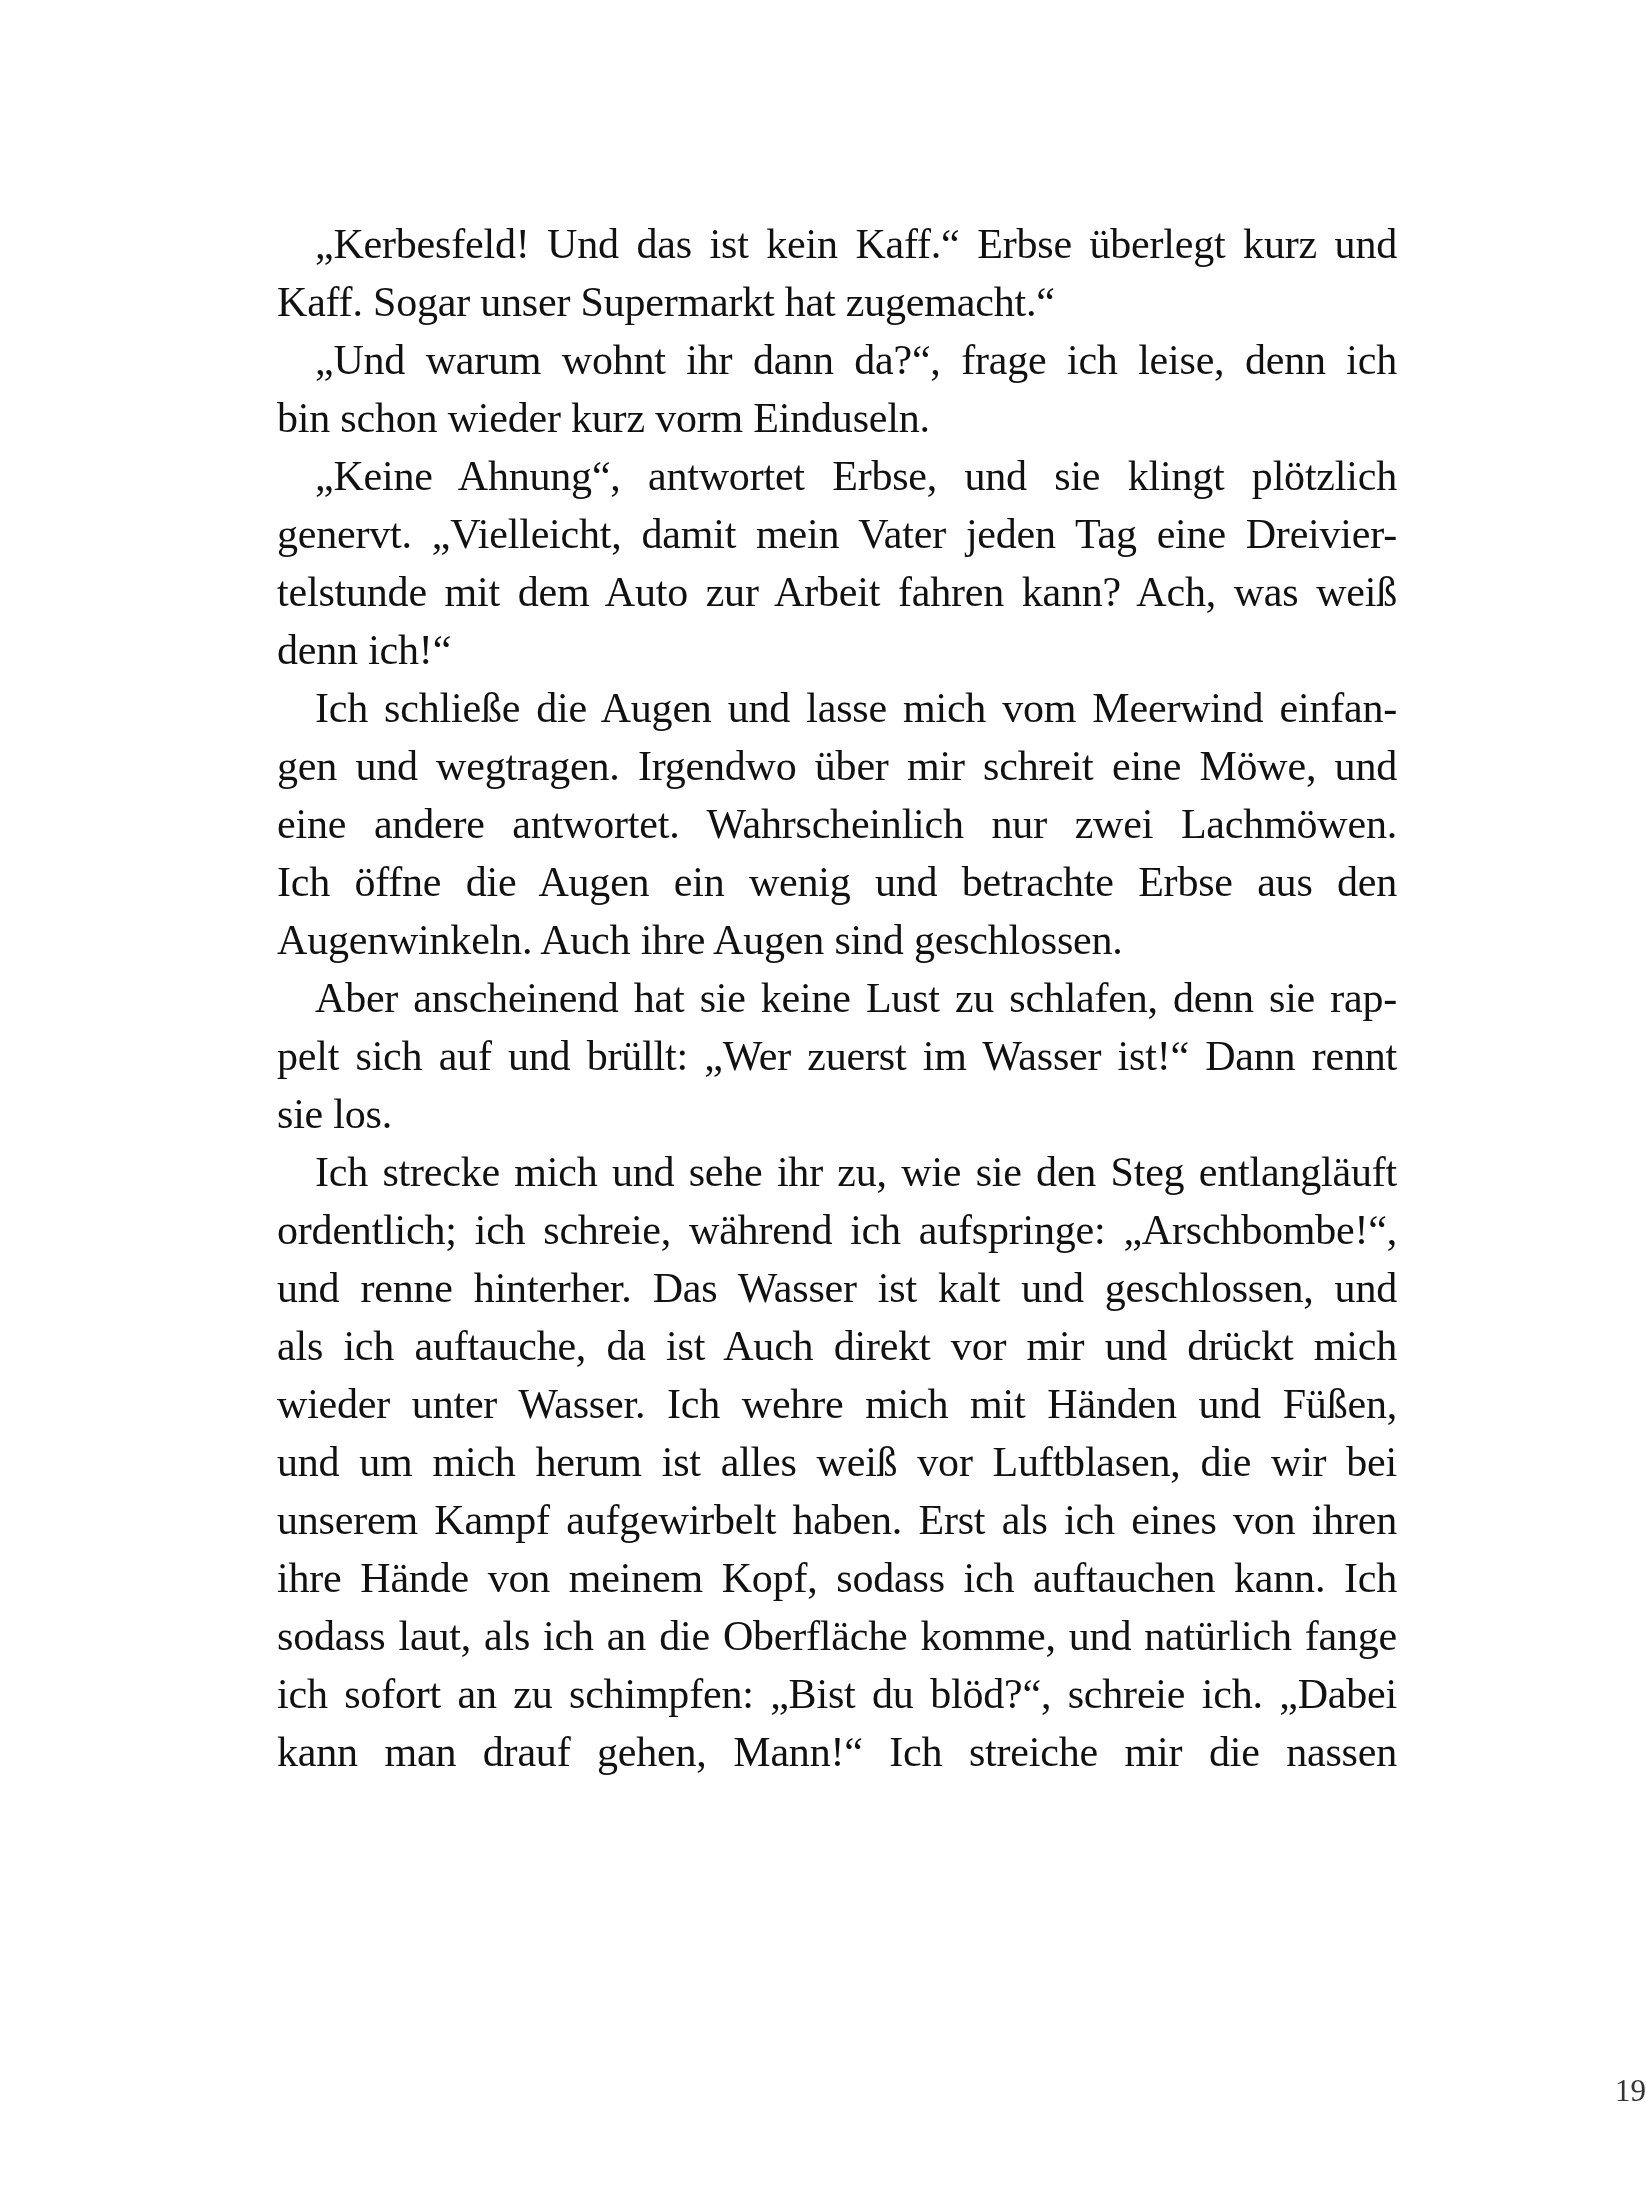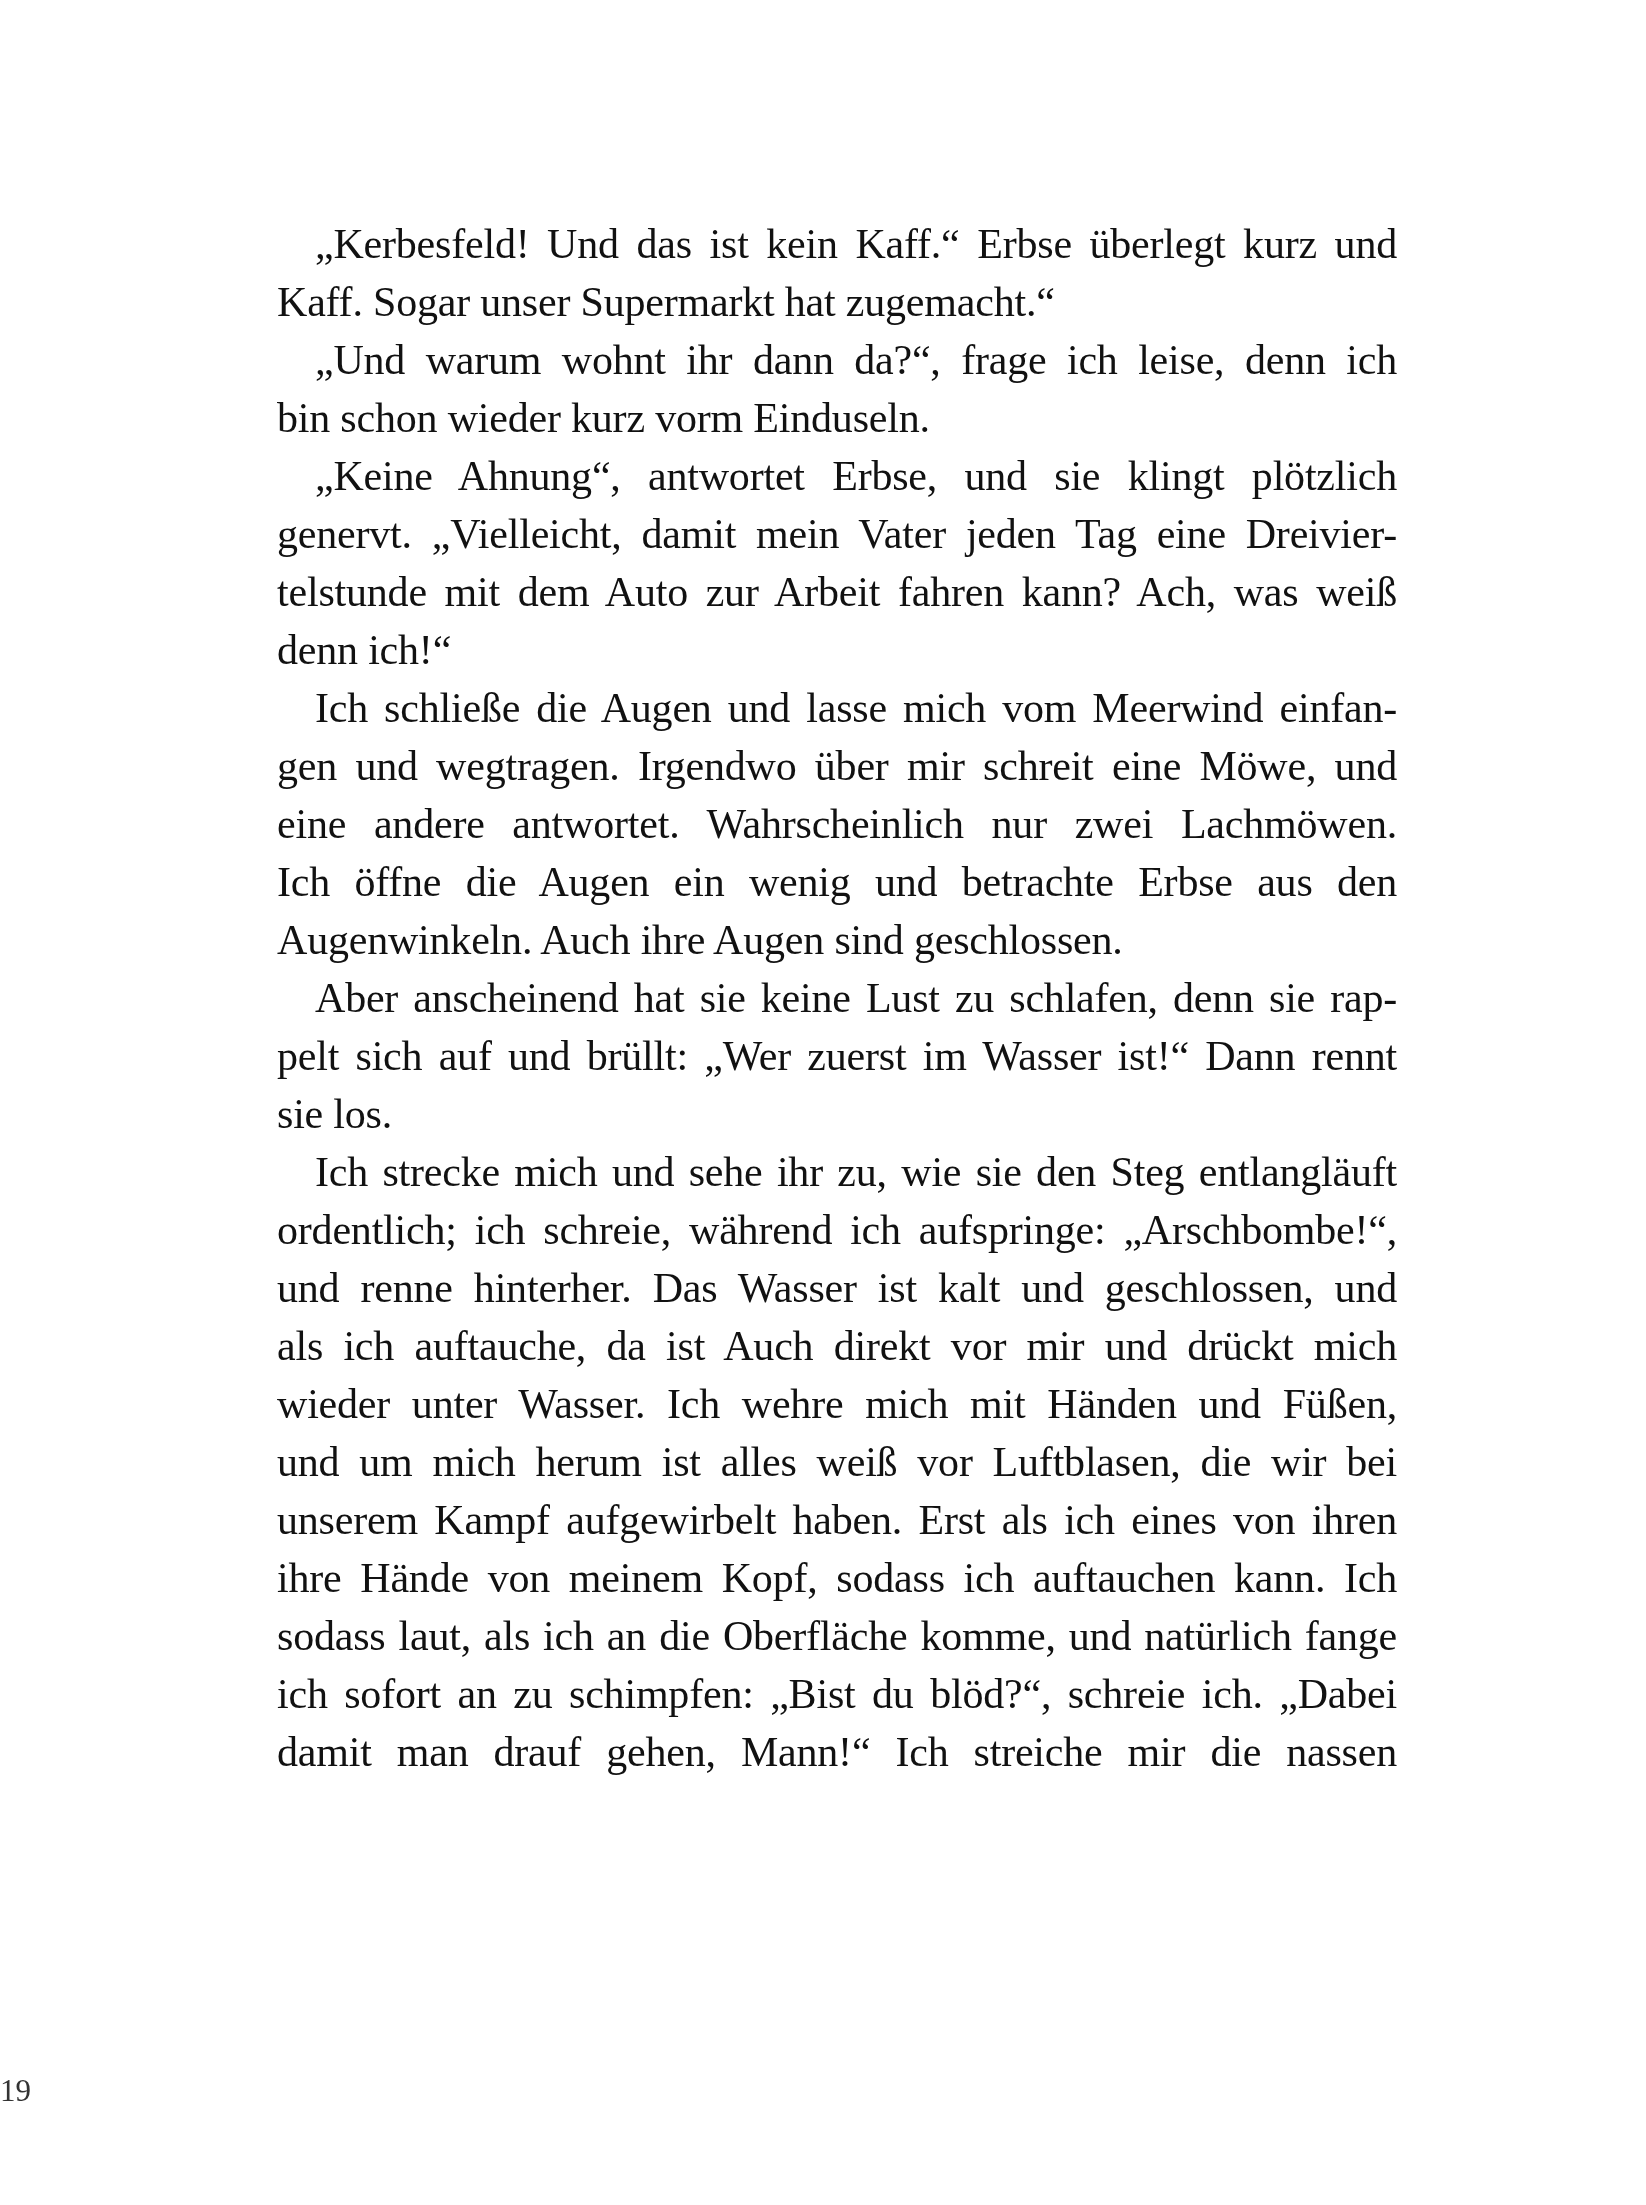--- a/index.html
+++ b/index.html
@@ -44,21 +44,21 @@
       text-align-last: left;
     }
     .line.indent {
       padding-left: 38px;
     }
     .page-number {
       position: absolute;
       left: 0;
       width: 1646px;
       top: 2073px;
-      text-align: left;
+      text-align: right;
       font-family: "Liberation Serif", "DejaVu Serif", serif;
       font-size: 31px;
       color: #333333;
     }
   </style>
 </head>
 <body>
 
 <div class="page">
   <div class="text-block">
@@ -87,19 +87,19 @@
     <span class="line indent">Ich strecke mich und sehe ihr zu, wie sie den Steg entlangläuft</span>
     <span class="line">ordentlich; ich schreie, während ich aufspringe: „Arschbombe!“,</span>
     <span class="line">und renne hinterher. Das Wasser ist kalt und geschlossen, und</span>
     <span class="line">als ich auftauche, da ist Auch direkt vor mir und drückt mich</span>
     <span class="line">wieder unter Wasser. Ich wehre mich mit Händen und Füßen,</span>
     <span class="line">und um mich herum ist alles weiß vor Luftblasen, die wir bei</span>
     <span class="line">unserem Kampf aufgewirbelt haben. Erst als ich eines von ihren</span>
     <span class="line">ihre Hände von meinem Kopf, sodass ich auftauchen kann. Ich</span>
     <span class="line">sodass laut, als ich an die Oberfläche komme, und natürlich fange</span>
     <span class="line">ich sofort an zu schimpfen: „Bist du blöd?“, schreie ich. „Dabei</span>
-    <span class="line">damit man drauf gehen, Mann!“ Ich streiche mir die nassen</span>
+    <span class="line">kann man drauf gehen, Mann!“ Ich streiche mir die nassen</span>
 
   </div>
 
   <div class="page-number">19</div>
 </div>
 
 
 </body></html>

